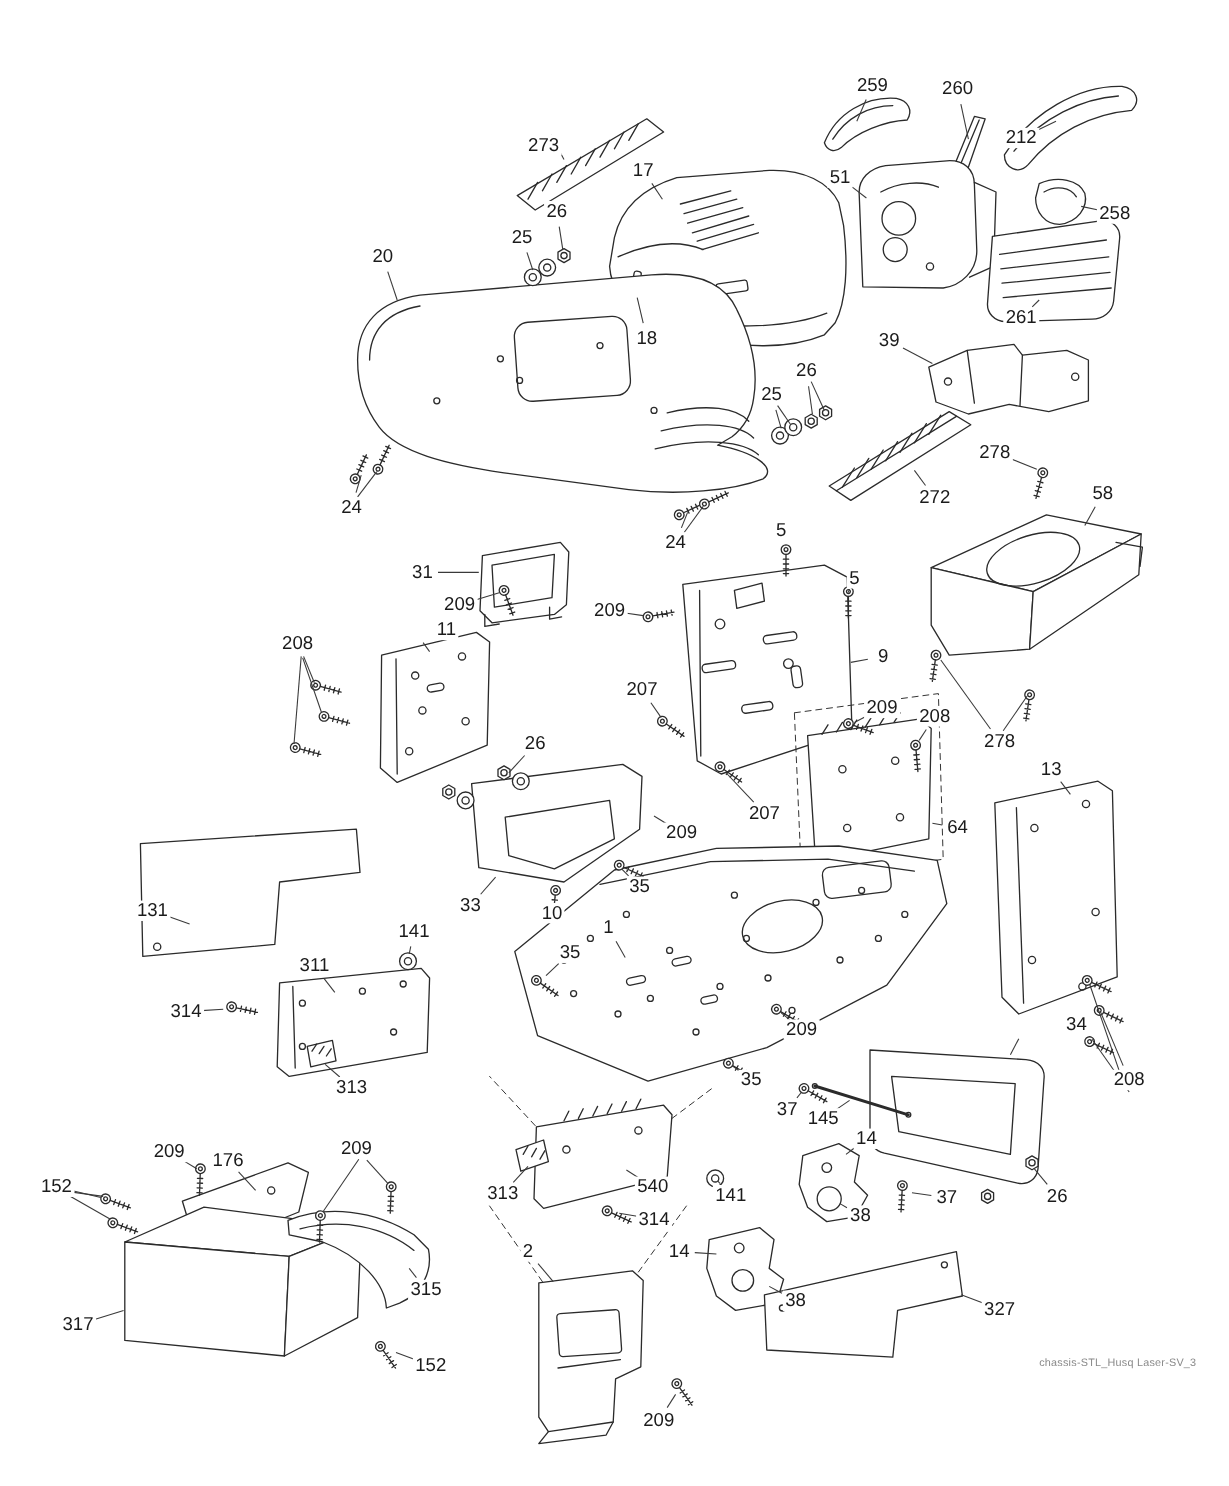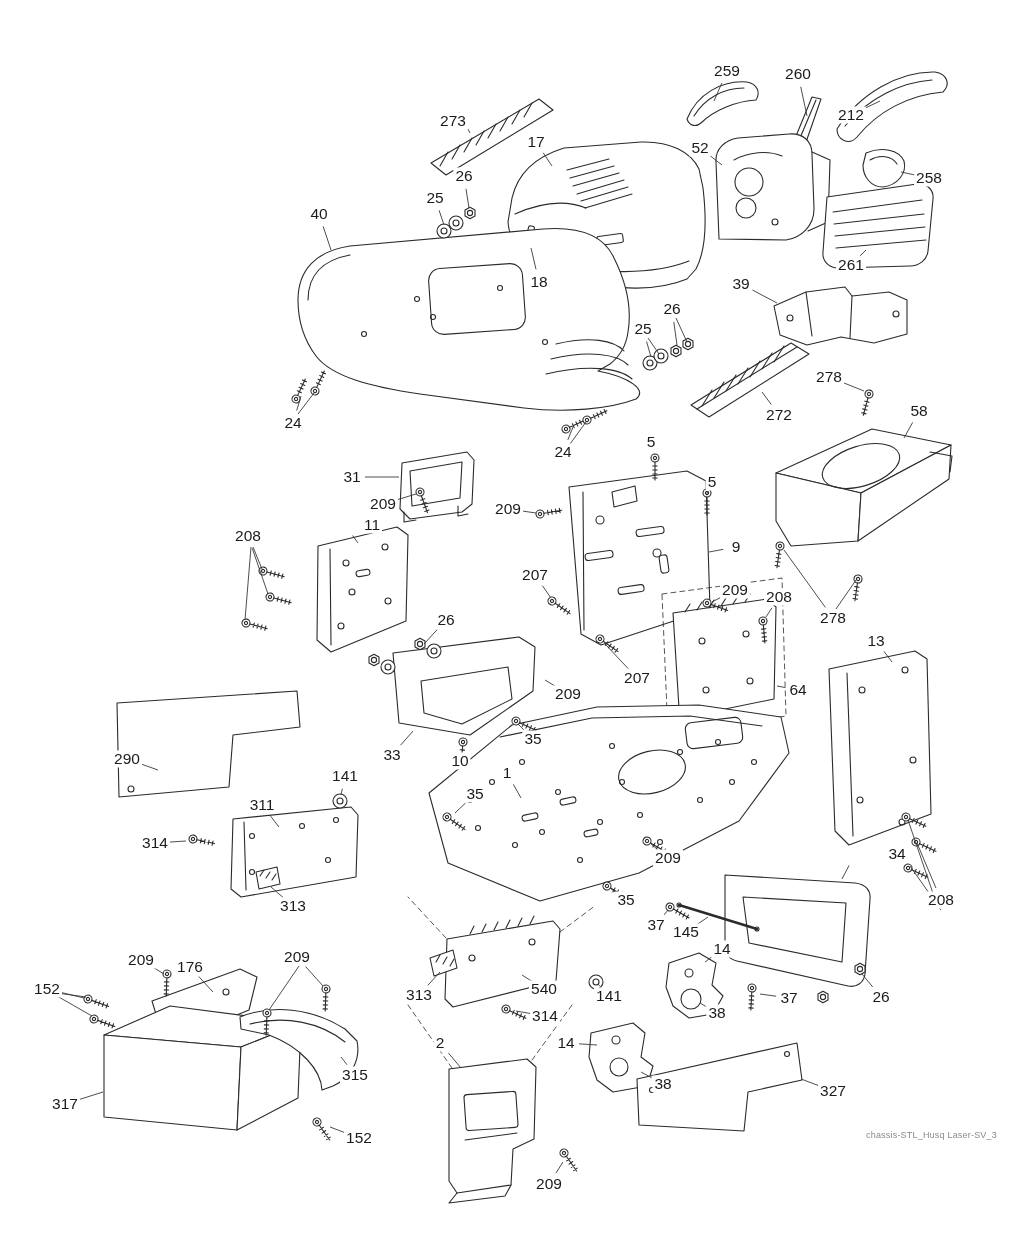--- a/index.html
+++ b/index.html
@@ -439,25 +439,25 @@
         <line x1="555.9793813985111" y1="1173.0324006594826" x2="563" y2="1162"></line>
       </g>
 </svg>
 
 <div id="callouts">
       <div class="callout" style="left: 727px; top: 71px;">259</div>
       <div class="callout" style="left: 798px; top: 74px;">260</div>
       <div class="callout" style="left: 851px; top: 115px;">212</div>
       <div class="callout" style="left: 453px; top: 101px; margin-top: 20px;">273</div>
       <div class="callout" style="left: 536px; top: 142px;">17</div>
-      <div class="callout" style="left: 700px; top: 148px;">52</div>
+      <div class="callout" style="left: 700px; top: 148px;">51</div>
       <div class="callout" style="left: 929px; top: 178px; text-align: right;">258</div>
       <div class="callout" style="left: 464px; top: 176px;">26</div>
       <div class="callout" style="left: 435px; top: 198px;">25</div>
-      <div class="callout" style="left: 319px; top: 214px;">40</div>
+      <div class="callout" style="left: 319px; top: 214px;">20</div>
       <div class="callout" style="left: 851px; top: 265px;">261</div>
       <div class="callout" style="left: 539px; top: 282px;">18</div>
       <div class="callout" style="left: 741px; top: 284px;">39</div>
       <div class="callout" style="left: 672px; top: 309px;">26</div>
       <div class="callout" style="left: 643px; top: 329px;">25</div>
       <div class="callout" style="left: 829px; top: 377px;">278</div>
       <div class="callout" style="left: 779px; top: 415px;">272</div>
       <div class="callout" style="left: 919px; top: 411px;">58</div>
       <div class="callout" style="left: 293px; top: 423px;">24</div>
       <div class="callout" style="left: 563px; top: 452px;">24</div>
@@ -474,21 +474,21 @@
       <div class="callout" style="left: 779px; top: 597px;">208</div>
       <div class="callout" style="left: 833px; top: 618px;">278</div>
       <div class="callout" style="left: 446px; top: 620px;">26</div>
       <div class="callout" style="left: 876px; top: 641px;">13</div>
       <div class="callout" style="left: 637px; top: 678px;">207</div>
       <div class="callout" style="left: 798px; top: 690px;">64</div>
       <div class="callout" style="left: 568px; top: 694px;">209</div>
       <div class="callout" style="left: 533px; top: 739px;">35</div>
       <div class="callout" style="left: 392px; top: 755px;">33</div>
       <div class="callout" style="left: 460px; top: 761px;">10</div>
-      <div class="callout" style="left: 127px; top: 759px;">290</div>
+      <div class="callout" style="left: 127px; top: 759px;">131</div>
       <div class="callout" style="left: 507px; top: 773px;">1</div>
       <div class="callout" style="left: 345px; top: 776px;">141</div>
       <div class="callout" style="left: 262px; top: 805px;">311</div>
       <div class="callout" style="left: 475px; top: 794px;">35</div>
       <div class="callout" style="left: 155px; top: 843px;">314</div>
       <div class="callout" style="left: 668px; top: 858px;">209</div>
       <div class="callout" style="left: 897px; top: 854px;">34</div>
       <div class="callout" style="left: 293px; top: 906px;">313</div>
       <div class="callout" style="left: 626px; top: 900px;">35</div>
       <div class="callout" style="left: 656px; top: 925px;">37</div>

